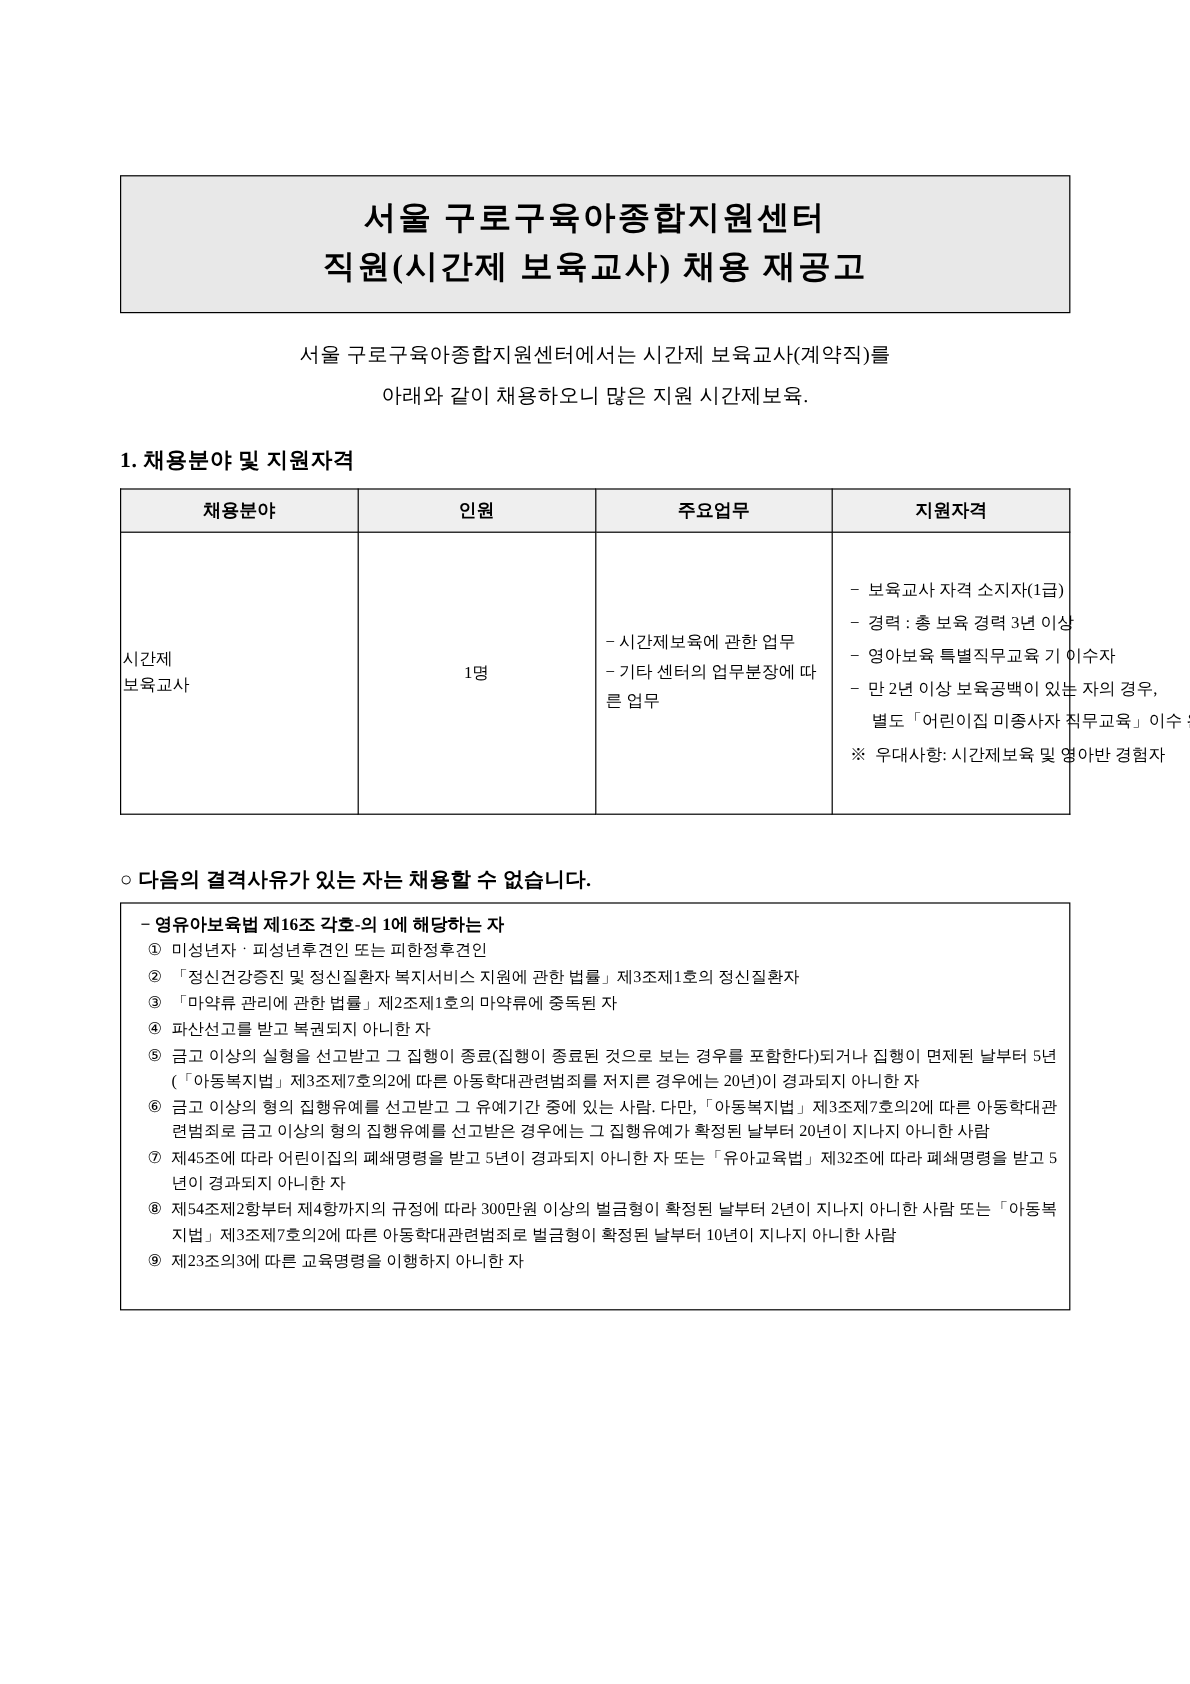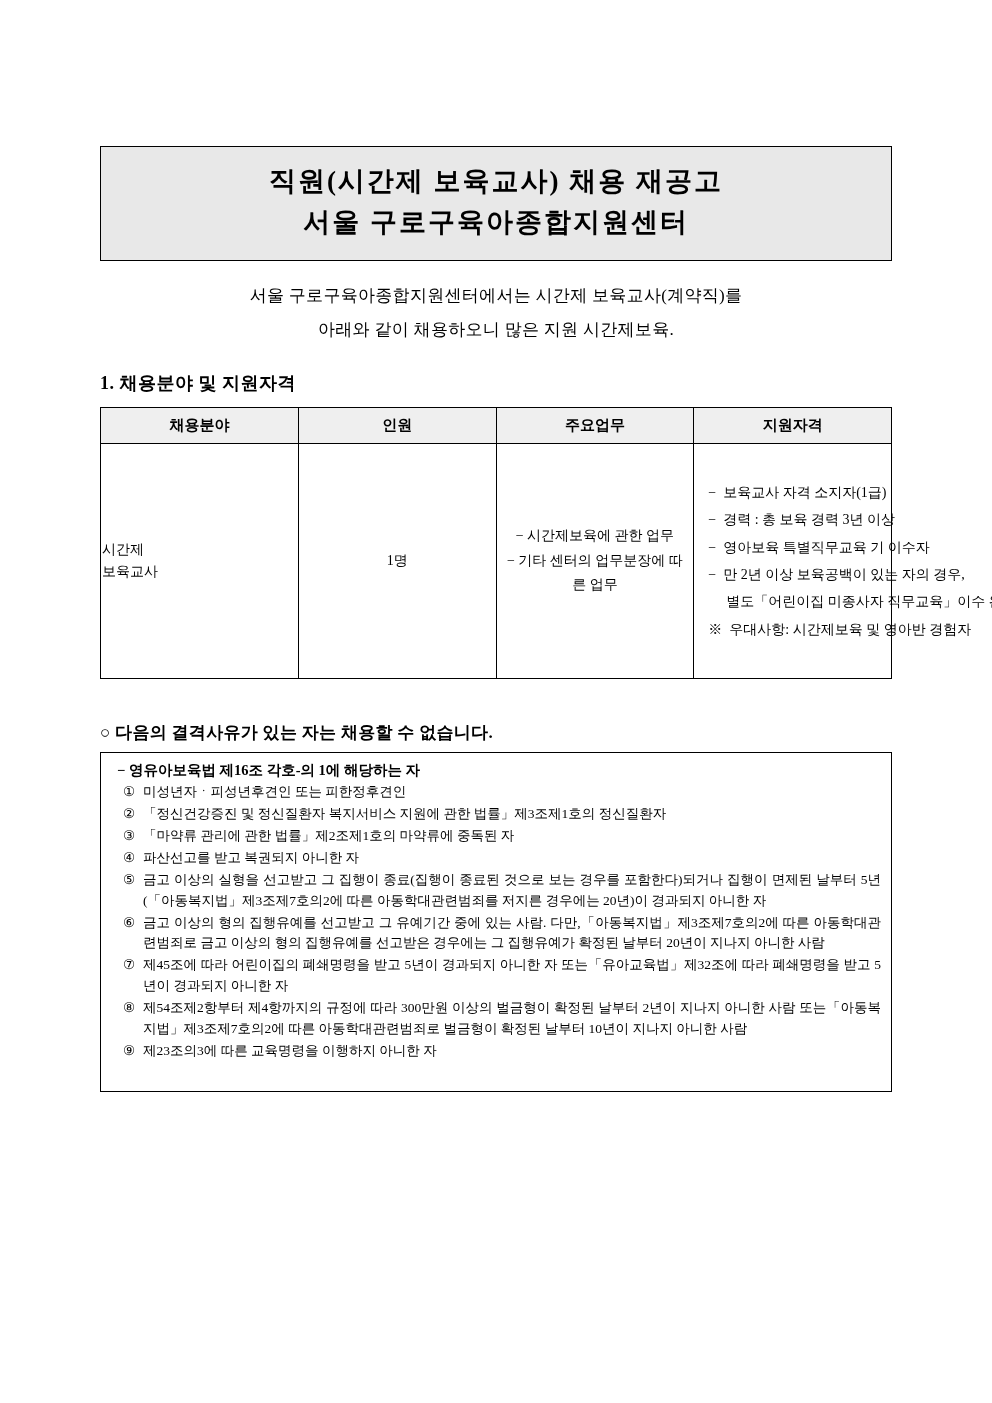--- a/index.html
+++ b/index.html
@@ -79,21 +79,21 @@
   }
   table.recruit thead th {
     background: #efefef;
     font-weight: bold;
     text-align: center;
     padding: 8px 0;
     font-size: 15px;
   }
   td.c-field { text-align: left; width: 92px; line-height: 1.6; font-size: 13.5px; font-family: Liberation Serif, serif;}
   td.c-count { text-align: center; width: 56px; font-size: 13.5px;}
-  td.c-duty { width: 155px; padding: 10px 8px; line-height: 1.75; font-size: 13.5px; text-align: center;}
+  td.c-duty { width: 155px; padding: 10px 8px; line-height: 1.75; font-size: 13.5px;}
   td.c-qual { padding: 12px 14px; line-height: 1.95; font-size: 13.5px;}
   .tall { height: 235px; }
   .qline { white-space: pre; }
   .qsub { padding-left: 18px; }
 
   
   .dq-heading {
     margin-top: 42px;
     font-size: 17px;
     font-weight: bold;
@@ -134,22 +134,22 @@
     flex: 1 1 auto;
     text-align: justify;
   }
 </style>
 </head>
 <body>
 
 <div class="page">
 
   <div class="title-box">
+    <div class="title-line">서울 구로구육아종합지원센터</div>
     <div class="title-line">직원(시간제 보육교사) 채용 재공고</div>
-    <div class="title-line">서울 구로구육아종합지원센터</div>
   </div>
 
   <div class="intro">
     <div>서울 구로구육아종합지원센터에서는 시간제 보육교사(계약직)를</div>
     <div>아래와 같이 채용하오니 많은 지원 시간제보육.</div>
   </div>
 
 
   <div class="sec-heading">1. 채용분야 및 지원자격</div>
 

